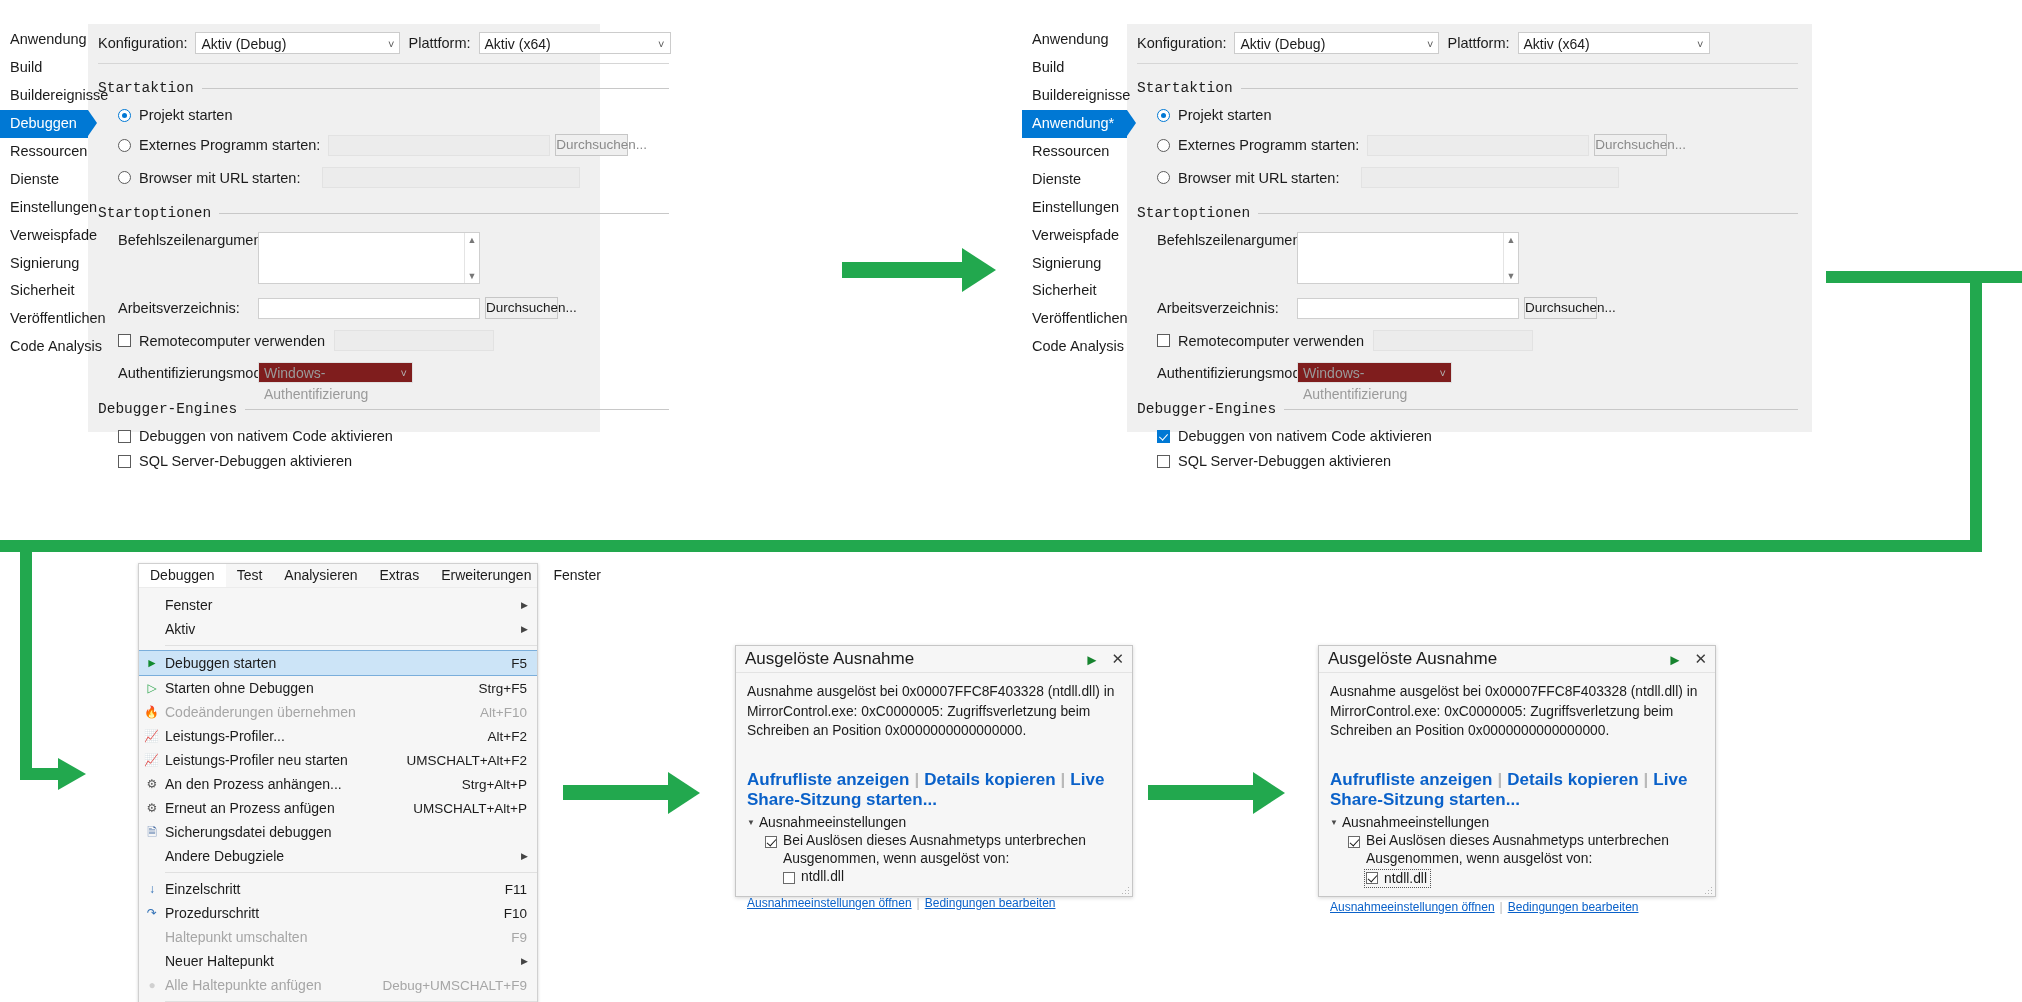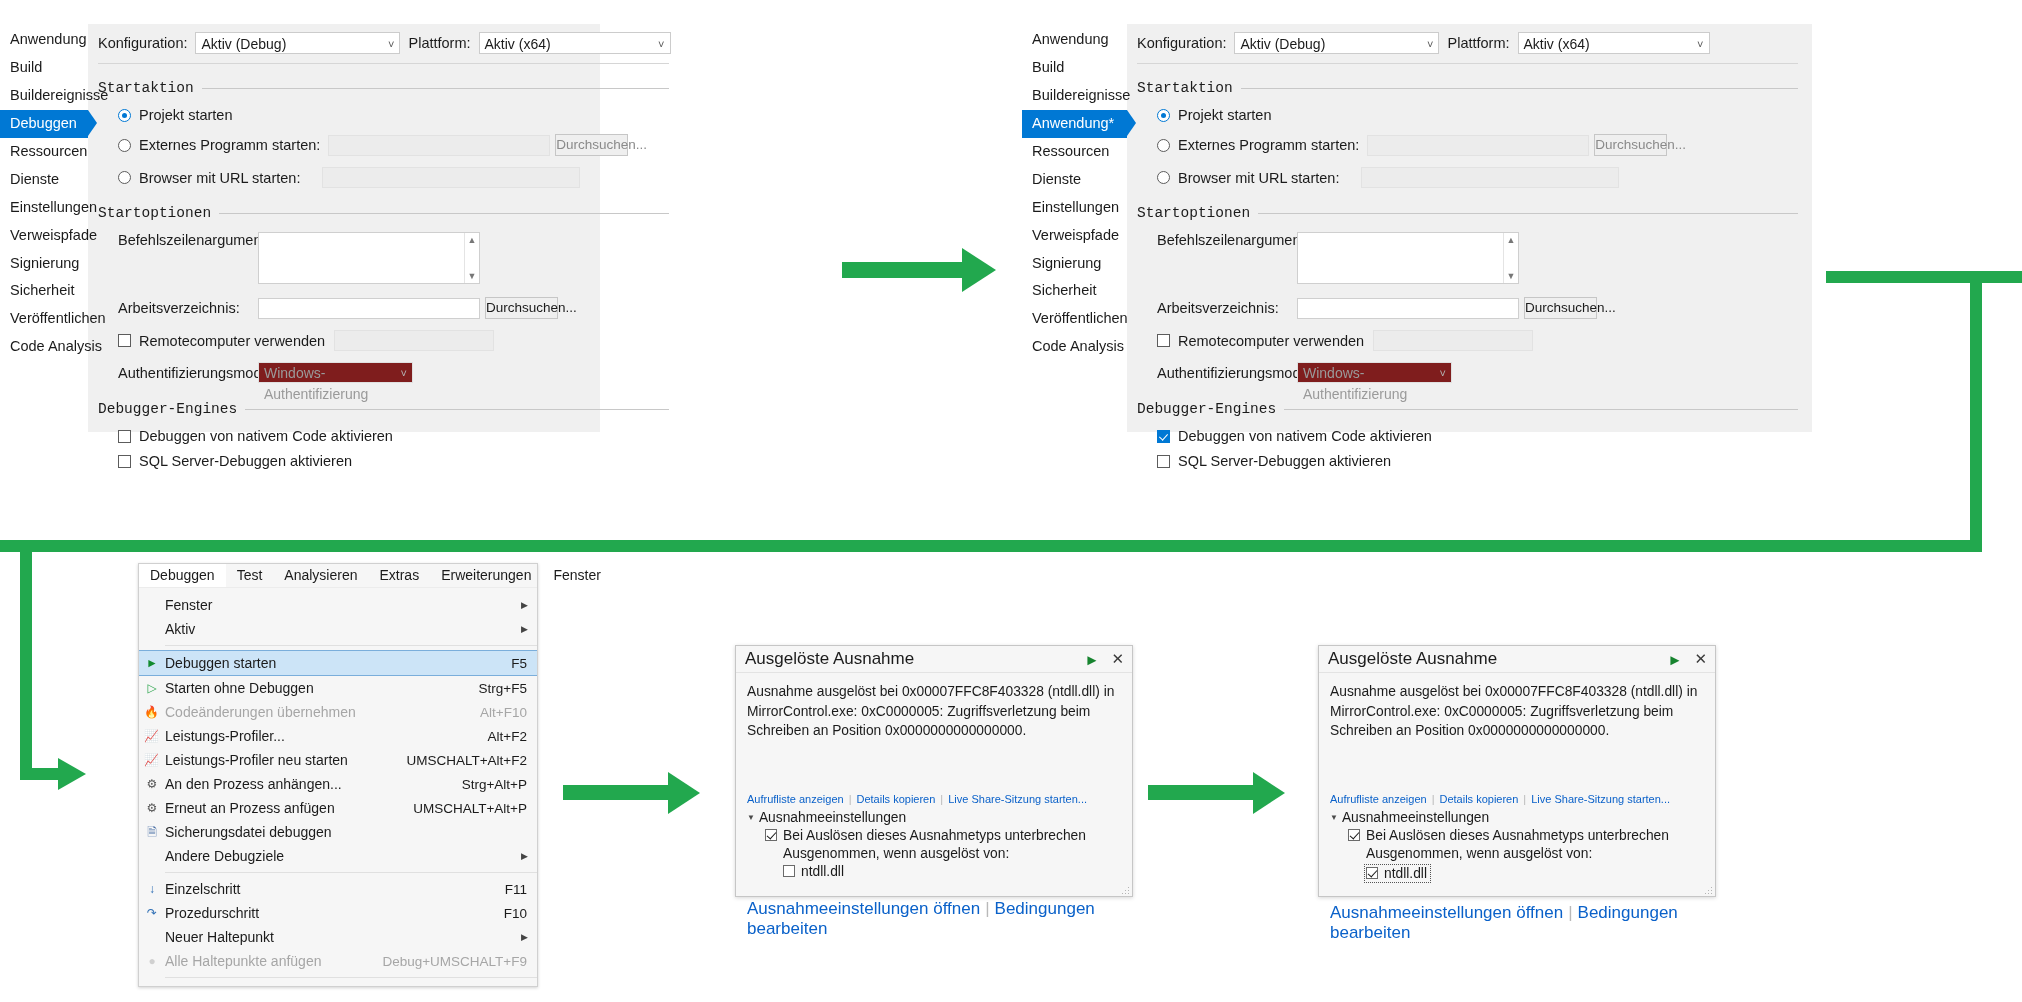--- a/index.html
+++ b/index.html
@@ -76,31 +76,31 @@
   
   .exdlg{background:#f6f6f6;border:1px solid #c6c6c6;box-shadow:0 1px 4px rgba(0,0,0,.16);
          box-sizing:border-box;}
   .exhdr{display:flex;align-items:center;height:26px;border-bottom:1px solid #e3e3e3;
          padding:0 8px 0 9px;background:#f6f6f6;}
   .exhdr .ttl{flex:1 1 auto;font-size:17px;}
   .exhdr .play{color:#17842f;font-size:15px;margin-right:12px;}
   .exhdr .x{color:#3a3a3a;font-size:15px;}
   .exbody{padding:9px 11px 6px 11px;}
   .exmsg{font-size:13.8px;line-height:1.42;color:#1b1b1b;}
-  .exlinks{margin-top:52px;font-size:11px;color:#0a61c9;}
+  .exlinks{margin-top:29px;font-size:17px;color:#0a61c9;font-weight:bold;}
   .exlinks .sep{color:#b9b9b9;padding:0 5px;}
   .extree{margin-top:5px;font-size:13.8px;}
   .extree .tri{font-size:8px;color:#4a4a4a;margin-right:4px;vertical-align:2px;}
-  .exrow{display:flex;align-items:center;margin-top:3px;}
+  .exrow{display:flex;align-items:flex-end;margin-top:3px;}
   .cb2{width:12px;height:12px;border:1px solid #6a6a6a;background:#fff;box-sizing:border-box;
        position:relative;flex:0 0 auto;}
   .cb2.on::after{content:"";position:absolute;left:3px;top:0px;width:4px;height:8px;
      border:solid #1b1b1b;border-width:0 1.5px 1.5px 0;transform:rotate(42deg);}
   .focusbox{border:1px dotted #555;padding:1px 3px 1px 1px;display:flex;align-items:center;}
-  .exfoot{margin-top:20px;font-size:17px;color:#0a61c9;}
+  .exfoot{margin-top:12px;font-size:12px;color:#0a61c9;text-decoration:underline;}
   .grip{position:absolute;right:3px;bottom:2px;width:8px;height:8px;
     background:
       radial-gradient(#b4b4b4 40%,transparent 41%) 0 6px/3px 3px,
       radial-gradient(#b4b4b4 40%,transparent 41%) 3px 6px/3px 3px,
       radial-gradient(#b4b4b4 40%,transparent 41%) 6px 6px/3px 3px,
       radial-gradient(#b4b4b4 40%,transparent 41%) 3px 3px/3px 3px,
       radial-gradient(#b4b4b4 40%,transparent 41%) 6px 3px/3px 3px,
       radial-gradient(#b4b4b4 40%,transparent 41%) 6px 0px/3px 3px;
     background-repeat:no-repeat;}
 
@@ -390,20 +390,25 @@
     <div class="mi">
       <span class="ico" style="color:#2f6fb5;">↓</span>
       <span class="cap">Einzelschritt</span>
       <span class="key">F11</span>
     </div>
     <div class="mi">
       <span class="ico" style="color:#2f6fb5;">↷</span>
       <span class="cap">Prozedurschritt</span>
       <span class="key">F10</span>
     </div>
+    <div class="mi dis">
+      <span class="ico"></span>
+      <span class="cap">Haltepunkt umschalten</span>
+      <span class="key">F9</span>
+    </div>
     <div class="mi">
       <span class="ico"></span>
       <span class="cap">Neuer Haltepunkt</span>
       <span class="arrow">▶</span>
     </div>
     <div class="mi dis">
       <span class="ico" style="color:#d0d0d0;">●</span>
       <span class="cap">Alle Haltepunkte anfügen</span>
       <span class="key">Debug+UMSCHALT+F9</span>
     </div>

